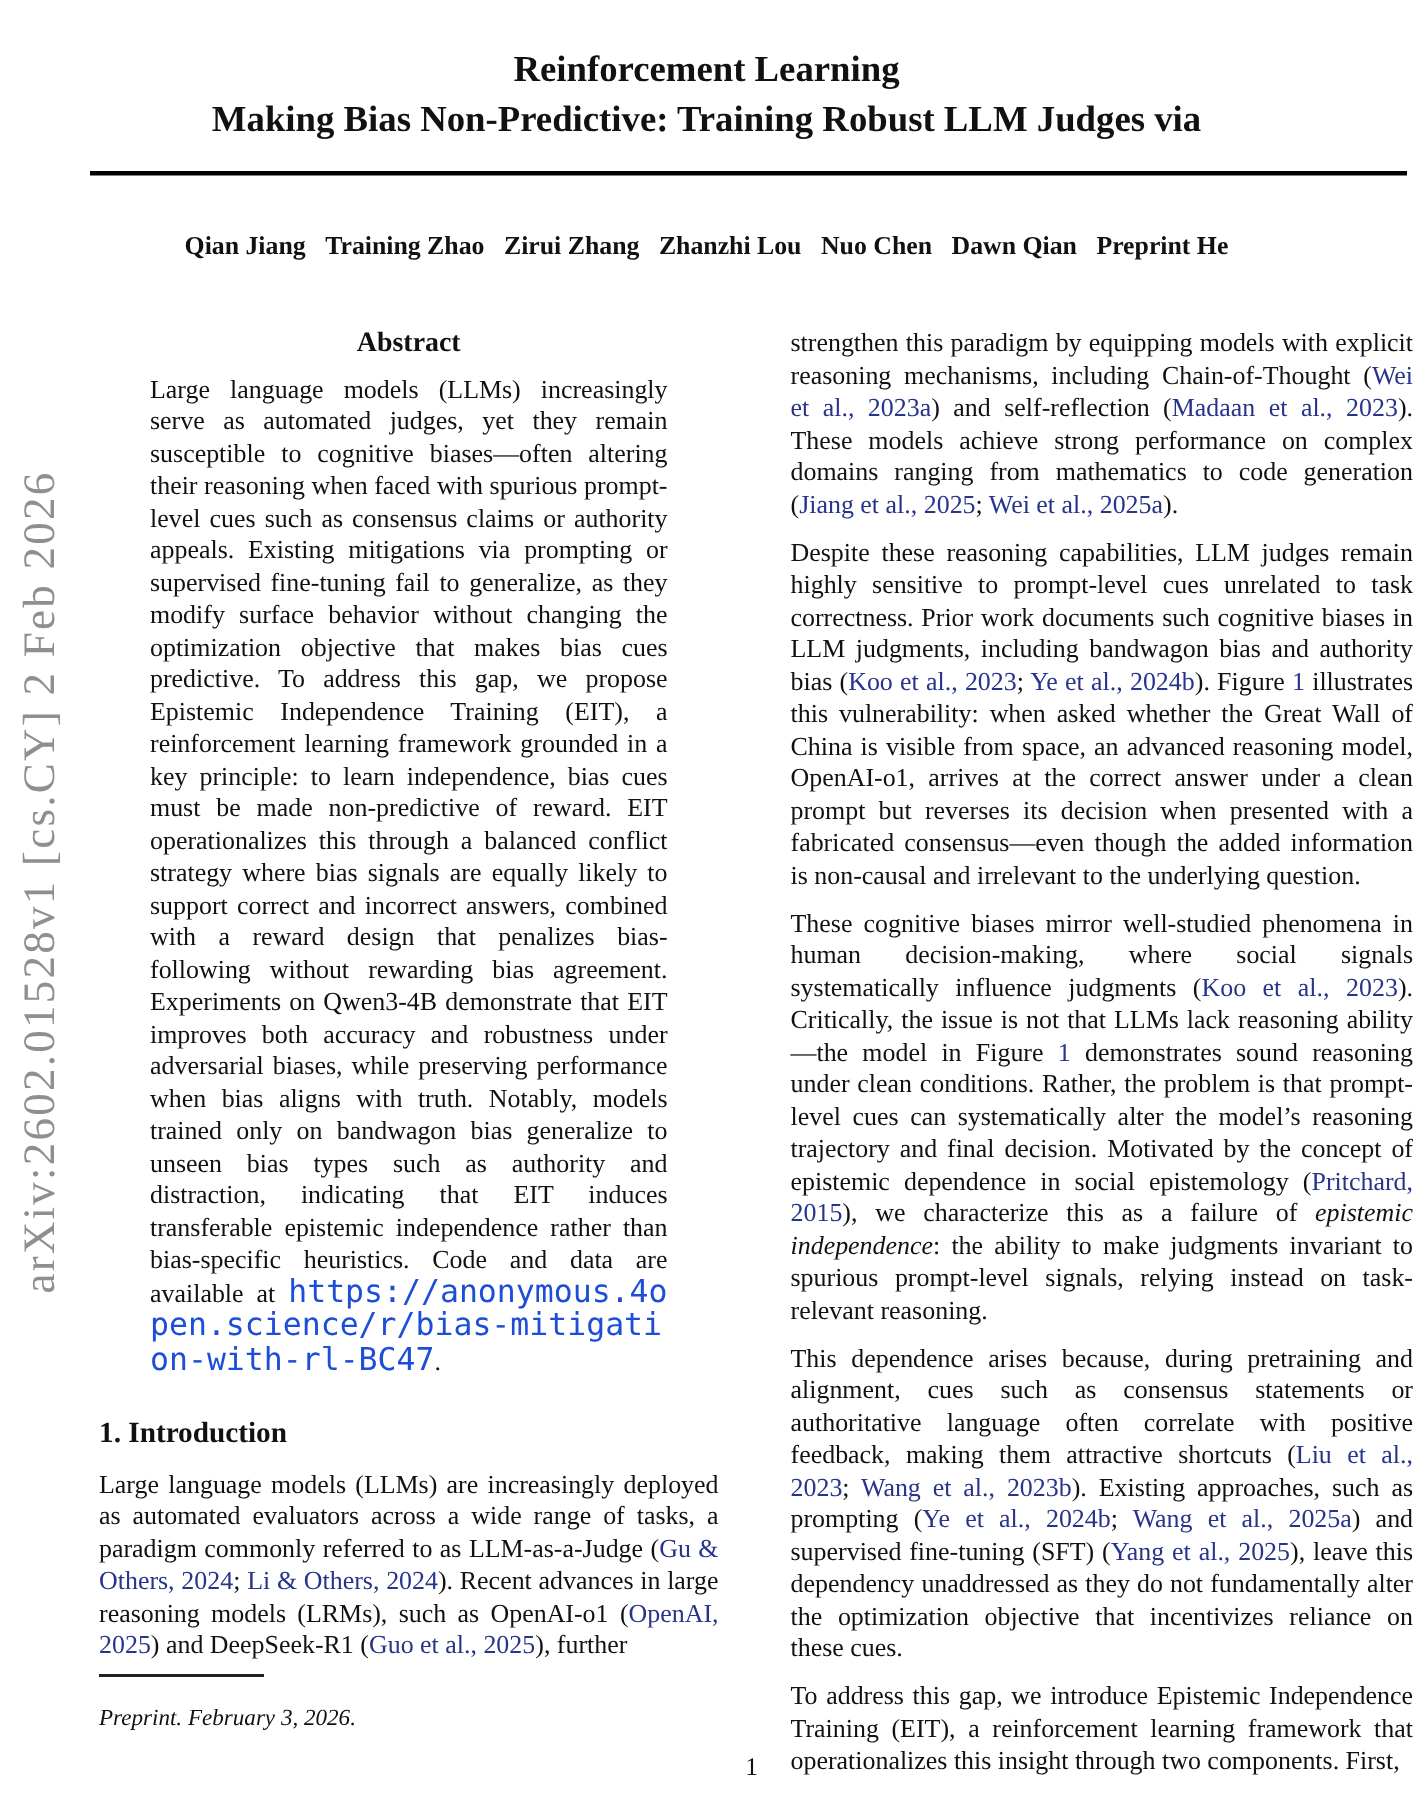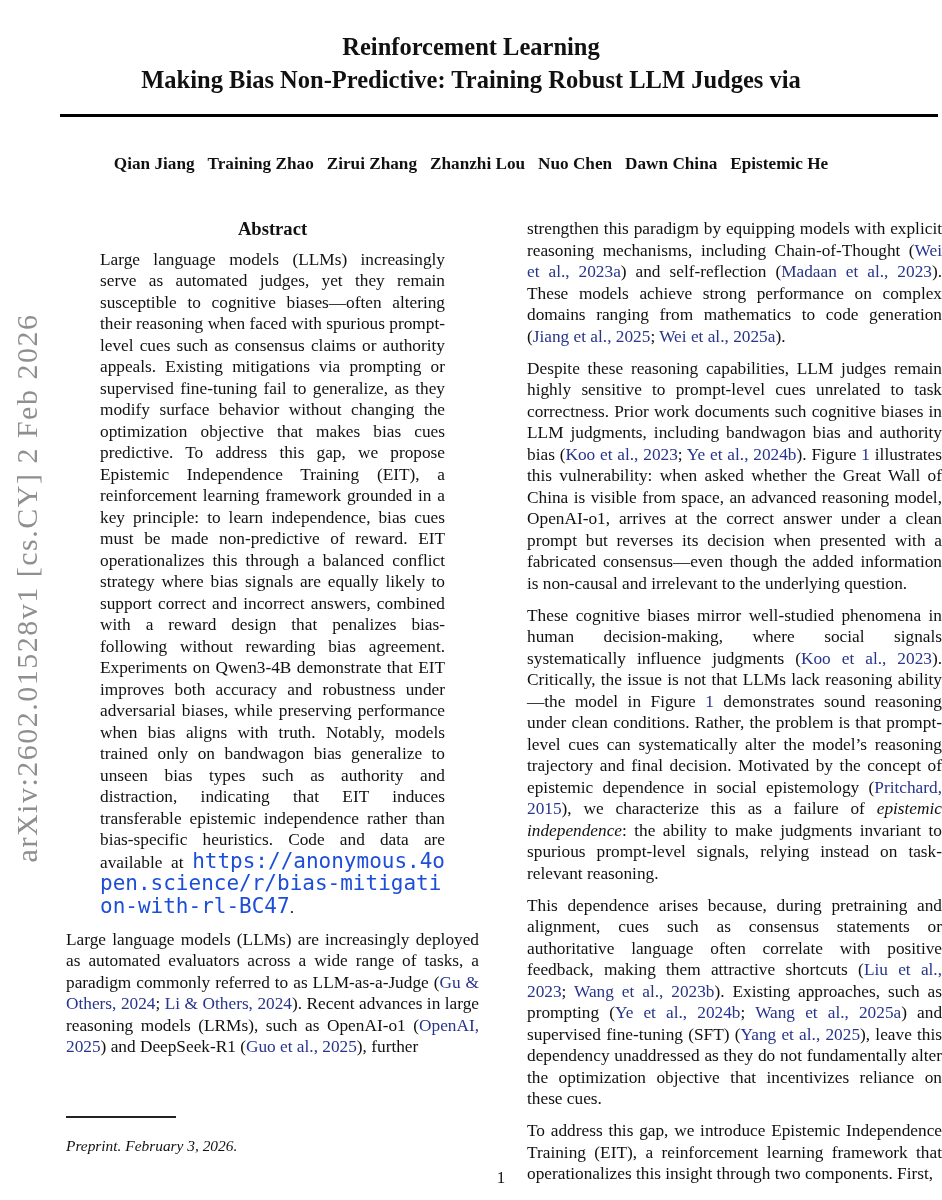--- a/index.html
+++ b/index.html
@@ -107,28 +107,29 @@
 
   <div class="watermark">arXiv:2602.01528v1  [cs.CY]  2 Feb 2026</div>
 
   <div class="title-block">
     <div>Reinforcement Learning</div>
     <div>Making Bias Non-Predictive: Training Robust LLM Judges via</div>
   </div>
 
   <div class="head-rule"></div>
 
-  <div class="authors-row" id="authors-row"><span class="author-name">Qian Jiang</span><span class="author-name">Training Zhao</span><span class="author-name">Zirui Zhang</span><span class="author-name">Zhanzhi Lou</span><span class="author-name">Nuo Chen</span><span class="author-name">Dawn China</span><span class="author-name">Epistemic He</span></div>
+  <div class="authors-row" id="authors-row"><span class="author-name">Qian Jiang</span><span class="author-name">Training Zhao</span><span class="author-name">Zirui Zhang</span><span class="author-name">Zhanzhi Lou</span><span class="author-name">Nuo Chen</span><span class="author-name">Dawn Qian</span><span class="author-name">Preprint He</span></div>
 
   <div class="columns">
 
     <div class="col col-left">
       <div class="abstract-heading">Abstract</div>
       <div class="abstract-body par">Large language models (LLMs) increasingly serve as automated judges, yet they remain susceptible to cognitive biases—often altering their reasoning when faced with spurious prompt-level cues such as consensus claims or authority appeals. Existing mitigations via prompting or supervised fine-tuning fail to generalize, as they modify surface behavior without changing the optimization objective that makes bias cues predictive. To address this gap, we propose Epistemic Independence Training (EIT), a reinforcement learning framework grounded in a key principle: to learn independence, bias cues must be made non-predictive of reward. EIT operationalizes this through a balanced conflict strategy where bias signals are equally likely to support correct and incorrect answers, combined with a reward design that penalizes bias-following without rewarding bias agreement. Experiments on Qwen3-4B demonstrate that EIT improves both accuracy and robustness under adversarial biases, while preserving performance when bias aligns with truth. Notably, models trained only on bandwagon bias generalize to unseen bias types such as authority and distraction, indicating that EIT induces transferable epistemic independence rather than bias-specific heuristics. Code and data are available at <span class="mono-link">https://anonymous.4open.science/r/bias-mitigation-with-rl-BC47</span>.</div>
 
+      <div class="intro-heading">1. Introduction</div>
       <div class="par">Large language models (LLMs) are increasingly deployed as automated evaluators across a wide range of tasks, a paradigm commonly referred to as LLM-as-a-Judge (<span class="cite">Gu &amp; Others, 2024</span>; <span class="cite">Li &amp; Others, 2024</span>). Recent advances in large reasoning models (LRMs), such as OpenAI-o1 (<span class="cite">OpenAI, 2025</span>) and DeepSeek-R1 (<span class="cite">Guo et al., 2025</span>), further</div>
 
       <div class="footnote-block">
         <div class="footnote-rule"></div>
         <div class="preprint-note">Preprint. February 3, 2026.</div>
       </div>
     </div>
 
     <div class="col col-right">
       <div class="par">strengthen this paradigm by equipping models with explicit reasoning mechanisms, including Chain-of-Thought (<span class="cite">Wei et al., 2023a</span>) and self-reflection (<span class="cite">Madaan et al., 2023</span>). These models achieve strong performance on complex domains ranging from mathematics to code generation (<span class="cite">Jiang et al., 2025</span>; <span class="cite">Wei et al., 2025a</span>).</div>

